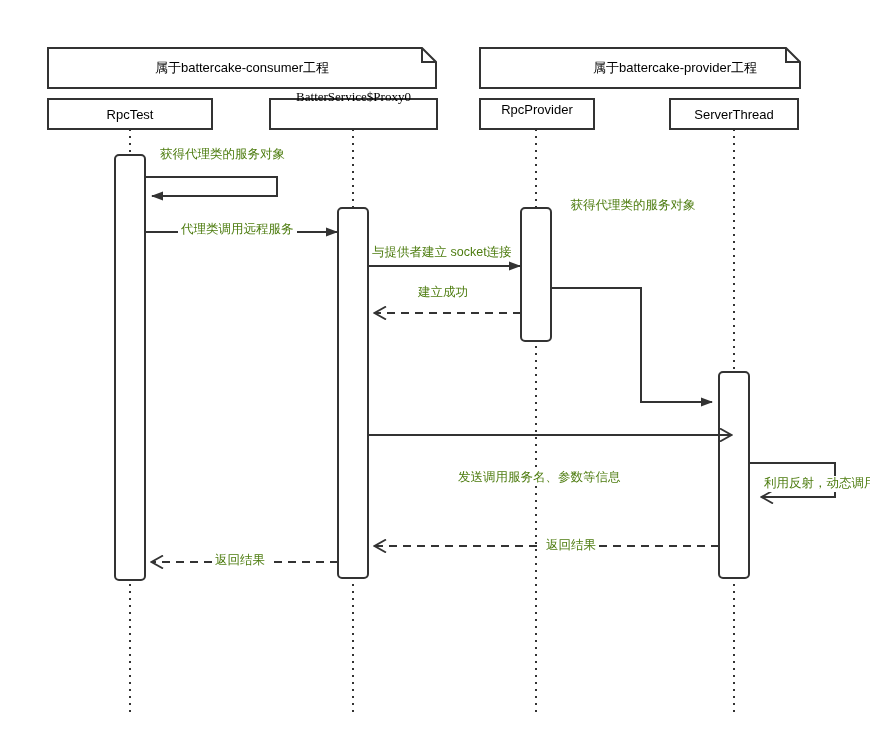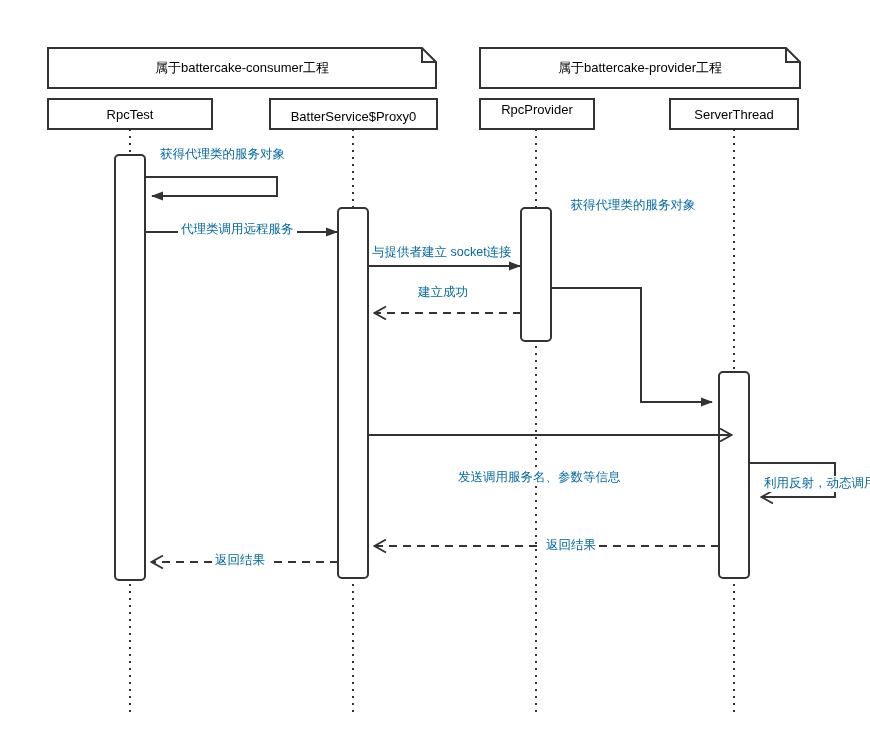--- a/index.html
+++ b/index.html
@@ -6,21 +6,21 @@
   body{
     width:870px;height:752px;background:#ffffff;
     font-family:"Liberation Sans","DejaVu Sans",sans-serif;
     overflow:hidden;position:relative;
   }
   #stage{position:absolute;left:0;top:0;width:870px;height:752px;}
   svg.layer{position:absolute;left:0;top:0;width:870px;height:752px;}
   .lbl{
     position:absolute;
     font-family:"Liberation Sans","DejaVu Sans",sans-serif;
-    color:#0369a1;
+    color:#4d7c0f;
     white-space:nowrap;
     line-height:1.25;
   }
   .note-title{font-size:13px;text-align:center;}
   .actor-title{font-size:13px;text-align:center;}
   .msg-lbl{font-size:12.5px;background:#ffffff;padding:0 3px;}
   .note-free{font-size:12.5px;text-align:center;white-space:normal;line-height:1.35;}
   .centerbox{position:absolute;display:flex;align-items:center;justify-content:center;}
 </style>
 </head>
@@ -104,28 +104,28 @@
     </g>
 
     <g fill="none" stroke="#333333" stroke-width="2">
       <line x1="338" y1="562" x2="152" y2="562" stroke-dasharray="8,6" marker-end="url(#openArrow)"></line>
     </g>
   </svg>
 
   <div class="centerbox" style="left:48px;top:48px;width:388px;height:40px;">
     <span class="note-title">属于battercake-consumer工程</span>
   </div>
-  <div class="centerbox" style="left:480px;top:48px;width:320px;height:40px;">
+  <div class="centerbox" style="left:480px;top:48px;width:320px;height:40px;padding-left:35px;">
     <span class="note-title">属于battercake-provider工程</span>
   </div>
 
   <div class="centerbox" style="left:48px;top:99px;width:164px;height:30px;">
     <span class="actor-title">RpcTest</span>
   </div>
-  <div class="centerbox" style="left:270px;top:101px;width:167px;height:30px;">
+  <div class="centerbox" style="left:270px;top:82px;width:167px;height:30px;font-family:Liberation Serif, serif;">
     <span class="actor-title">BatterService$Proxy0</span>
   </div>
   <div class="centerbox" style="left:480px;top:99px;width:114px;height:20px;">
     <span class="actor-title">RpcProvider</span>
   </div>
   <div class="centerbox" style="left:670px;top:99px;width:128px;height:30px;border-radius:9px;">
     <span class="actor-title">ServerThread</span>
   </div>
 
   <div class="lbl msg-lbl" style="left:157px;top:147px;">获得代理类的服务对象</div>

